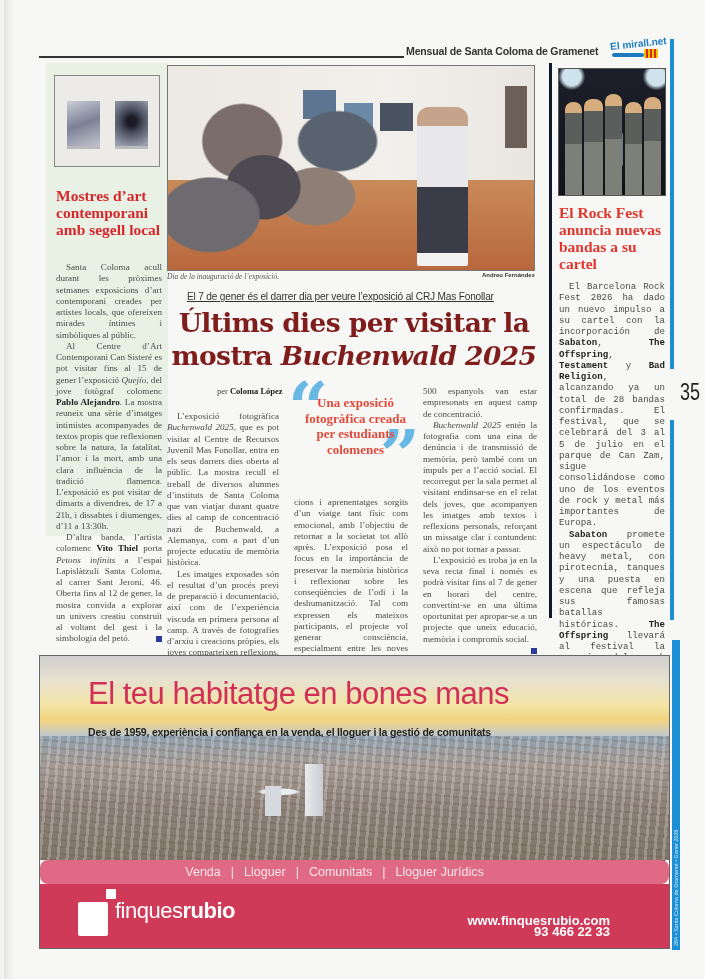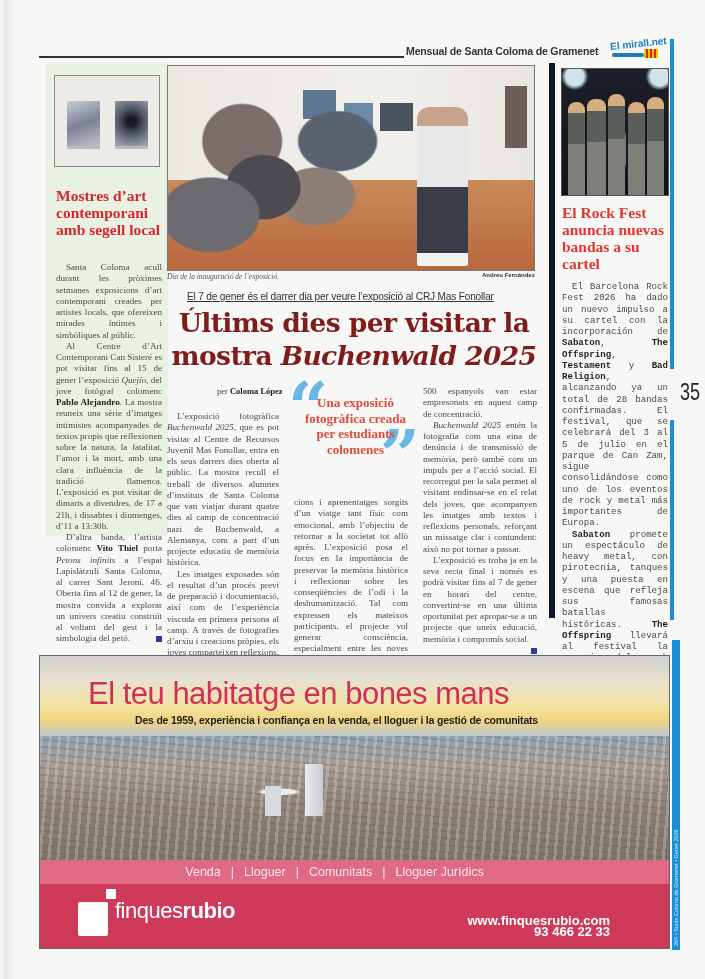--- a/index.html
+++ b/index.html
@@ -50,21 +50,21 @@
   .pq-open { position: absolute; left: -6px; top: -12px; font-family: "DejaVu Serif", serif; font-size: 70px; color: #69b8e4; line-height: 1; font-weight: bold; }
   .pq-close { position: absolute; right: -12px; top: 36px; font-family: "DejaVu Serif", serif; font-size: 70px; color: #69b8e4; line-height: 1; font-weight: bold; }
   .pq-text { position: relative; text-align: center; font-family: "Liberation Serif", serif; font-weight: bold; font-size: 13px; line-height: 15.5px; color: #e24a3b; padding-top: 10px; margin-left: 9px; }
 
   .col { position: absolute; }
   .col-1 { left: 163px; top: 411px; width: 112px; }
   .col-2 { left: 290px; top: 497px; width: 114px; }
   .col-3 { left: 419px; top: 386px; width: 114px; }
 
   
-  .right-box { position: absolute; left: 545px; top: 63px; width: 120px; height: 555px; border-left: 6px solid #0f172a; }
+  .right-box { position: absolute; left: 545px; top: 63px; width: 120px; height: 555px; border-left: 3px solid #0f172a; }
   .band-photo { position: absolute; left: 6px; top: 5px; width: 108px; height: 128px; background: radial-gradient(circle at 12% 6%, #cfe3ee 0 6%, transparent 9%), radial-gradient(circle at 92% 6%, #cfe3ee 0 6%, transparent 9%), linear-gradient(#1c1f2a, #121318); border: 1px solid #555; overflow: hidden; }
   .band-member { position: absolute; bottom: 0; width: 17px; border-radius: 8px 8px 0 0; background: linear-gradient(to bottom, #d6ad7e 0 12%, #5a5f5c 12% 45%, #7d8079 45% 100%); }
   .band-drum { position: absolute; left: 44%; top: 50%; width: 16%; height: 28%; background: #6b7a84; border-radius: 3px; }
   .right-title { position: absolute; left: 7px; top: 141px; width: 112px; font-family: "Liberation Serif", serif; font-weight: bold; font-size: 15.5px; line-height: 17px; color: #e0362d; }
   .right-text { position: absolute; left: 7px; top: 218px; width: 106px; font-family: Liberation Mono, monospace; }
 
   .page-num { position: absolute; left: 676px; top: 378px; font-family: "Liberation Sans", sans-serif; font-size: 24px; color: #222; transform: scaleX(0.75); transform-origin: left; }
   .vert-strip { position: absolute; left: 668px; top: 640px; width: 8px; height: 310px; background: #1b8fd6; }
   .vert-text { position: absolute; left: 668px; top: 950px; width: 170px; height: 8px; transform: rotate(-90deg); transform-origin: left top; font-family: "Liberation Sans", sans-serif; font-size: 5.5px; line-height: 8px; color: #cfe8f7; white-space: nowrap; overflow: hidden; padding-left: 4px; }
 
@@ -72,22 +72,22 @@
   .ad { position: absolute; left: 35px; top: 655px; width: 631px; height: 294px; border: 1px solid #666; overflow: hidden; }
   .ad-sky { position: absolute; left: 0; top: 0; width: 100%; height: 80px; background: linear-gradient(to bottom, #cfcfcd 0%, #e7e1cf 30%, #f3e4a4 62%, #f2d47e 80%, #bfc9cf 100%); }
   .ad-city { position: absolute; left: 0; top: 80px; width: 100%; height: 124px; background:
      radial-gradient(ellipse at 38% 45%, #e9ecef 0 3%, transparent 4%),
      repeating-linear-gradient(95deg, rgba(255,255,255,0.22) 0 3px, transparent 3px 9px),
      repeating-linear-gradient(5deg, rgba(90,70,60,0.18) 0 2px, transparent 2px 7px),
      linear-gradient(to bottom, #8fa0ad 0%, #a49a93 25%, #8d8178 55%, #7e7568 100%); }
   .ad-tower { position: absolute; left: 265px; top: 108px; width: 18px; height: 52px; background: linear-gradient(to right, #e9ebee, #c9ccd1); }
   .ad-tower2 { position: absolute; left: 225px; top: 130px; width: 16px; height: 30px; background: #d6d9dd; }
   .ad-title { position: absolute; left: 48px; top: 20px; font-family: "Liberation Sans", sans-serif; font-size: 31px; color: #d12f55; letter-spacing: -0.5px; }
-  .ad-sub { position: absolute; left: 48px; top: 58px; font-family: "Liberation Sans", sans-serif; font-weight: bold; font-size: 10.5px; color: #222; letter-spacing: -0.2px; margin-left: 47px; }
-  .ad-nav { position: absolute; left: 0; top: 204px; width: 100%; height: 24px; background: #e06a86; display: flex; justify-content: center; align-items: center; gap: 10px; font-family: "Liberation Sans", sans-serif; font-size: 12.5px; color: #fbe5ea; padding-right: 40px; }
+  .ad-sub { position: absolute; left: 48px; top: 70px; font-family: "Liberation Sans", sans-serif; font-weight: bold; font-size: 10.5px; color: #222; letter-spacing: -0.2px; }
+  .ad-nav { position: absolute; left: 0; top: 204px; width: 100%; height: 24px; background: #e06a86; display: flex; justify-content: center; align-items: center; gap: 10px; font-family: "Liberation Sans", sans-serif; font-size: 12.5px; color: #fbe5ea; padding-right: 40px; border-radius: 8px; }
   .ad-sep { color: #fbe5ea; }
   .ad-bottom { position: absolute; left: 0; top: 228px; width: 100%; height: 66px; background: #cf3a58; }
   .ad-logo-square { position: absolute; left: 38px; top: 18px; width: 30px; height: 34px; background: #fff; border-radius: 2px; }
   .ad-logo-small { position: absolute; left: 66px; top: 5px; width: 10px; height: 10px; background: #fff; border-radius: 1px; }
   .ad-logo-text { position: absolute; left: 75px; top: 14px; font-family: "Liberation Sans", sans-serif; font-size: 22px; color: #fff; letter-spacing: -0.5px; }
   .ad-logo-text b { font-weight: bold; }
   .ad-phone { position: absolute; right: 59px; top: 8px; font-family: "Liberation Sans", sans-serif; font-weight: bold; font-size: 13px; color: #fff; margin-top: 32px; }
   .ad-url { position: absolute; right: 59px; top: 29px; font-family: "Liberation Sans", sans-serif; font-weight: bold; font-size: 13px; color: #fff; }
 </style>
 </head>

